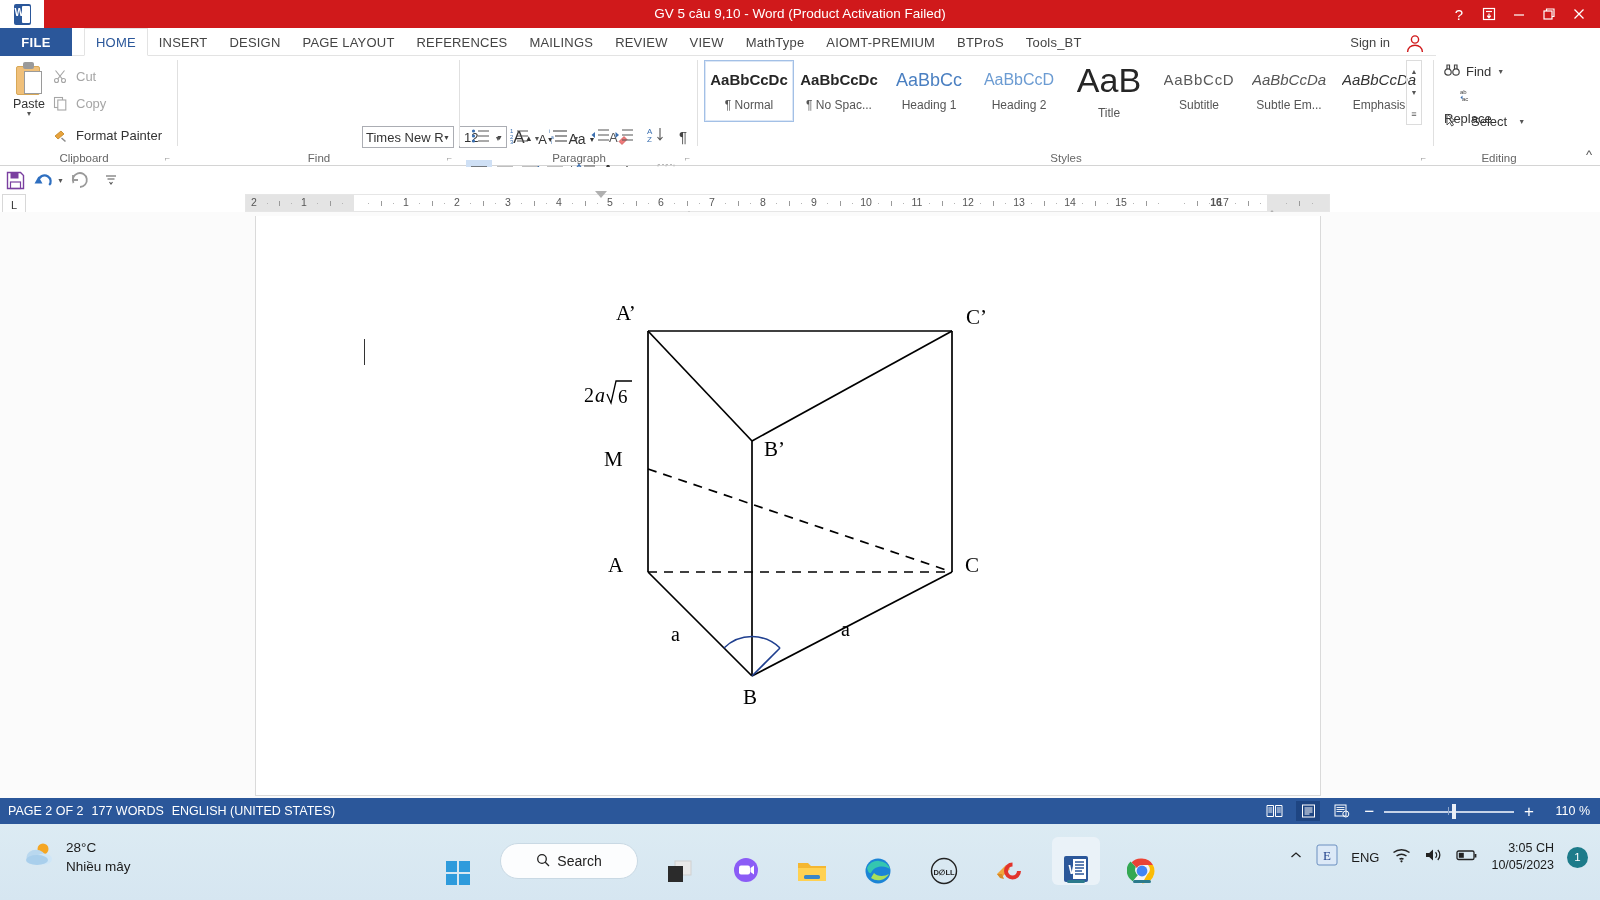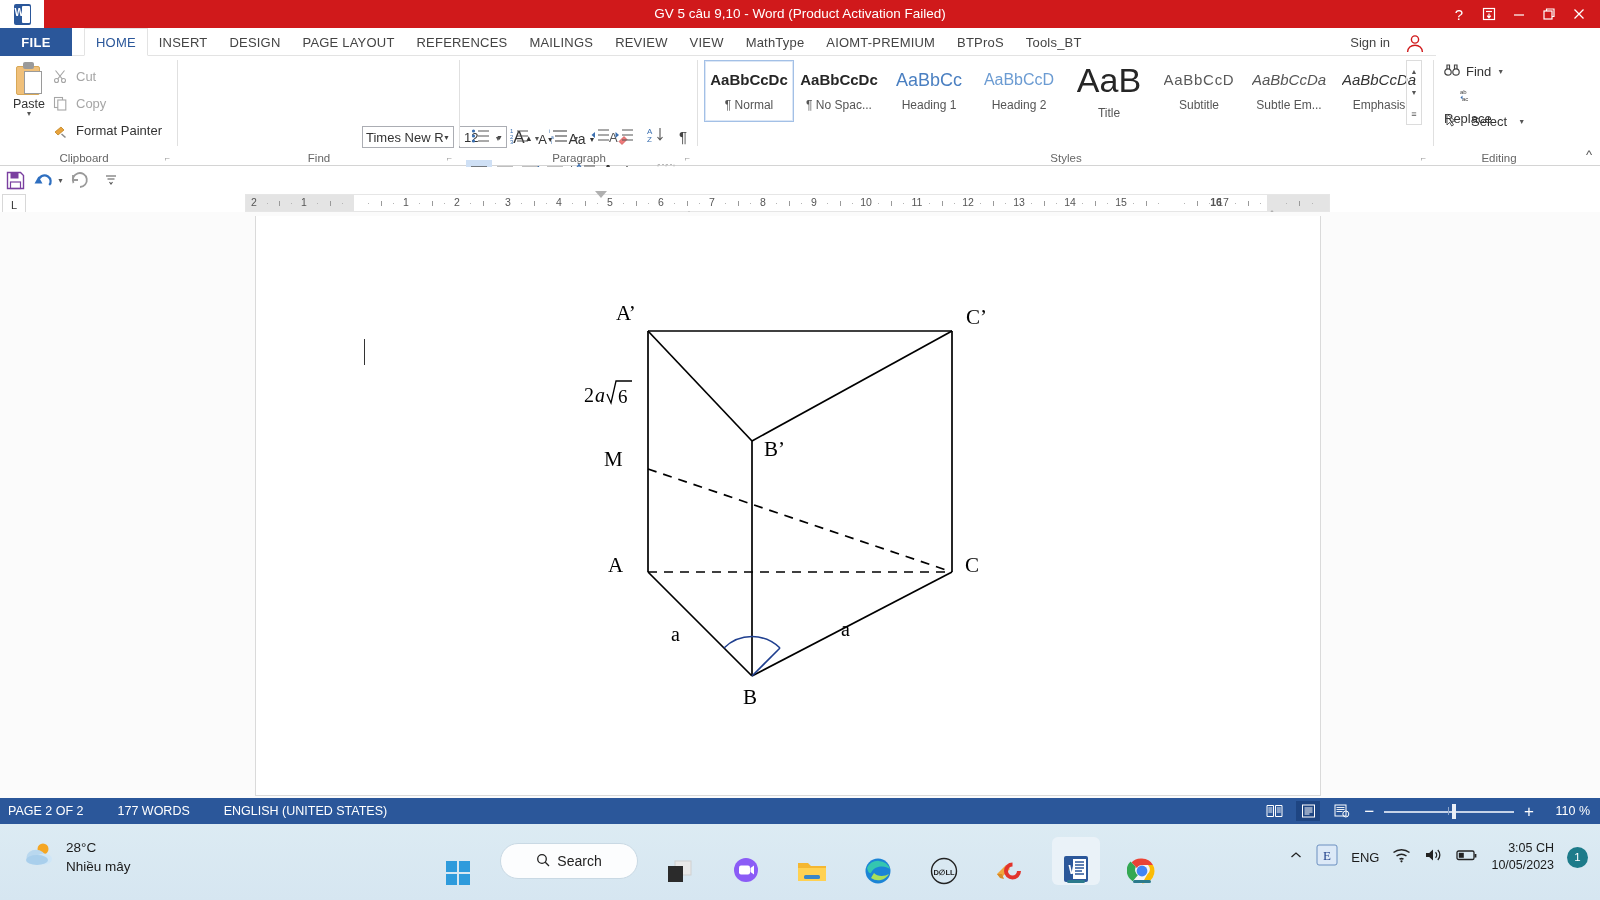--- a/index.html
+++ b/index.html
@@ -164,21 +164,21 @@
     background: #fff; border: 1px solid #dadada; border-top: none;
   }
   .caret { position: absolute; left: 108px; top: 123px; width: 1px; height: 26px; background: #333; }
   .figure { position: absolute; left: 0px; top: 0px; }
 
   
   .statusbar {
     position: absolute; top: 798px; left: 0; width: 1600px; height: 26px;
     background: #2b579a; color: #fff; font-size: 12.5px;
   }
-  .sb-left { position: absolute; left: 8px; top: 0; height: 26px; display: flex; align-items: center; gap: 34px;}
+  .sb-left { position: absolute; left: 8px; top: 0; height: 26px; display: flex; align-items: center; gap: 8px;}
   .sb-right { position: absolute; right: 10px; top: 0; height: 26px; display: flex; align-items: center; gap: 10px;}
   .vwbtn { width: 24px; height: 20px; display: flex; align-items: center; justify-content: center; }
   .vwbtn.active { background: #1e4582; }
   .zslider { position: relative; width: 130px; height: 20px; display: flex; align-items: center;}
   .ztrack { position: absolute; left: 0; right: 0; top: 10px; height: 2px; background: #c6d3e8;}
   .zthumb { position: absolute; left: 68px; top: 3px; width: 4px; height: 15px; background: #e9eef7;}
   .ztick { position: absolute; top: 6px; width: 1px; height: 8px; background: #8fa6cb;}
 
   
   .taskbar {
@@ -292,21 +292,21 @@
       </div>
       <div class="cb-item" style="top:35px;">
         <span class="cb-ico">
           <svg width="15" height="15" viewBox="0 0 15 15">
               <rect x="1.5" y="1.5" width="8" height="10" fill="none" stroke="#a6a6a6" stroke-width="1.1"></rect>
               <rect x="4.8" y="4" width="8" height="10" fill="#fff" stroke="#a6a6a6" stroke-width="1.1"></rect>
             </svg>
         </span>
         <span>Copy</span>
       </div>
-      <div class="cb-item" style="top:62px; color:#333;">
+      <div class="cb-item" style="top:62px; color:#333;align-items:flex-end;">
         <span class="cb-ico">
           <svg width="16" height="16" viewBox="0 0 16 16">
               <path d="M2 9l6-5 3 3-6 5z" fill="#e8a33d" stroke="#c08420" stroke-width=".8"></path>
               <path d="M8.5 11l4 3.5" stroke="#8c8c8c" stroke-width="1.6"></path>
             </svg>
         </span>
         <span>Format Painter</span>
       </div>
       <div class="grp-label" style="left:18px; right:28px;">Clipboard</div>
       <div class="dlg-launcher" style="right:8px;">⌐</div>

